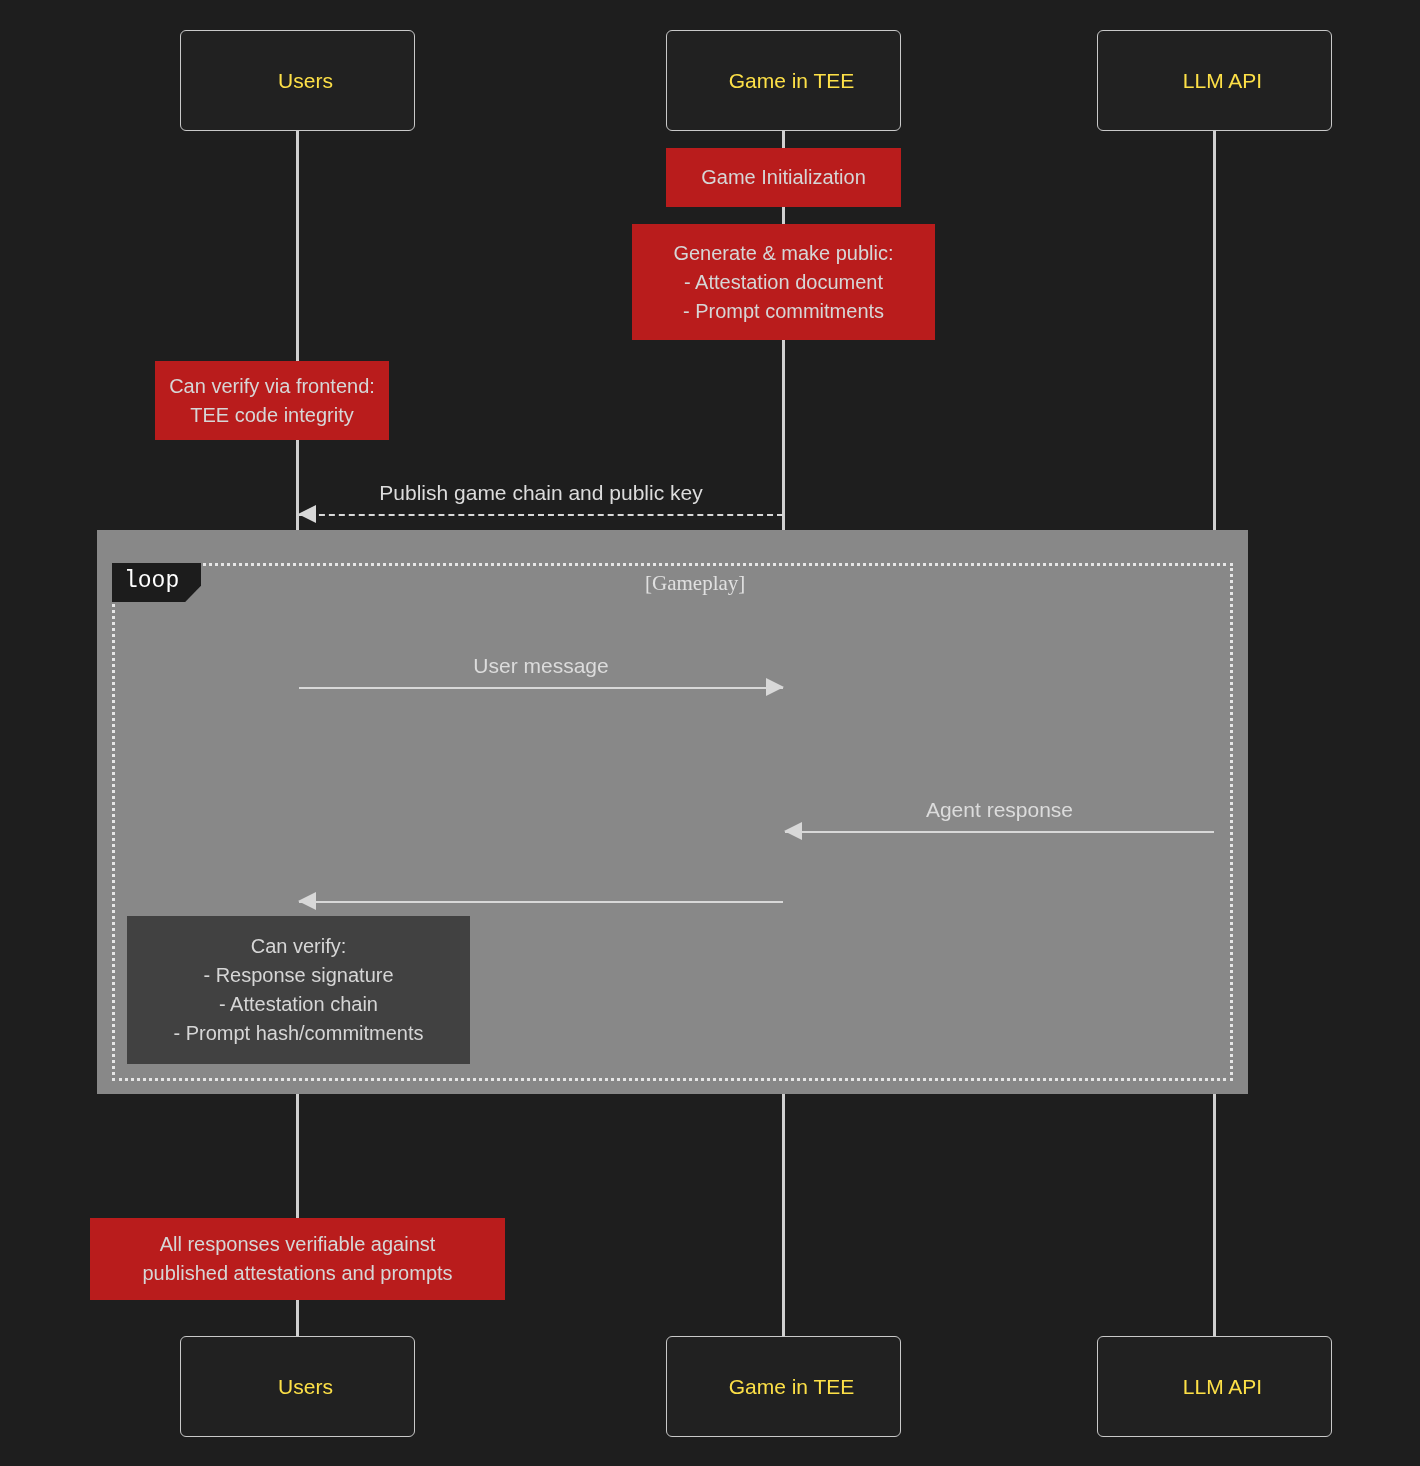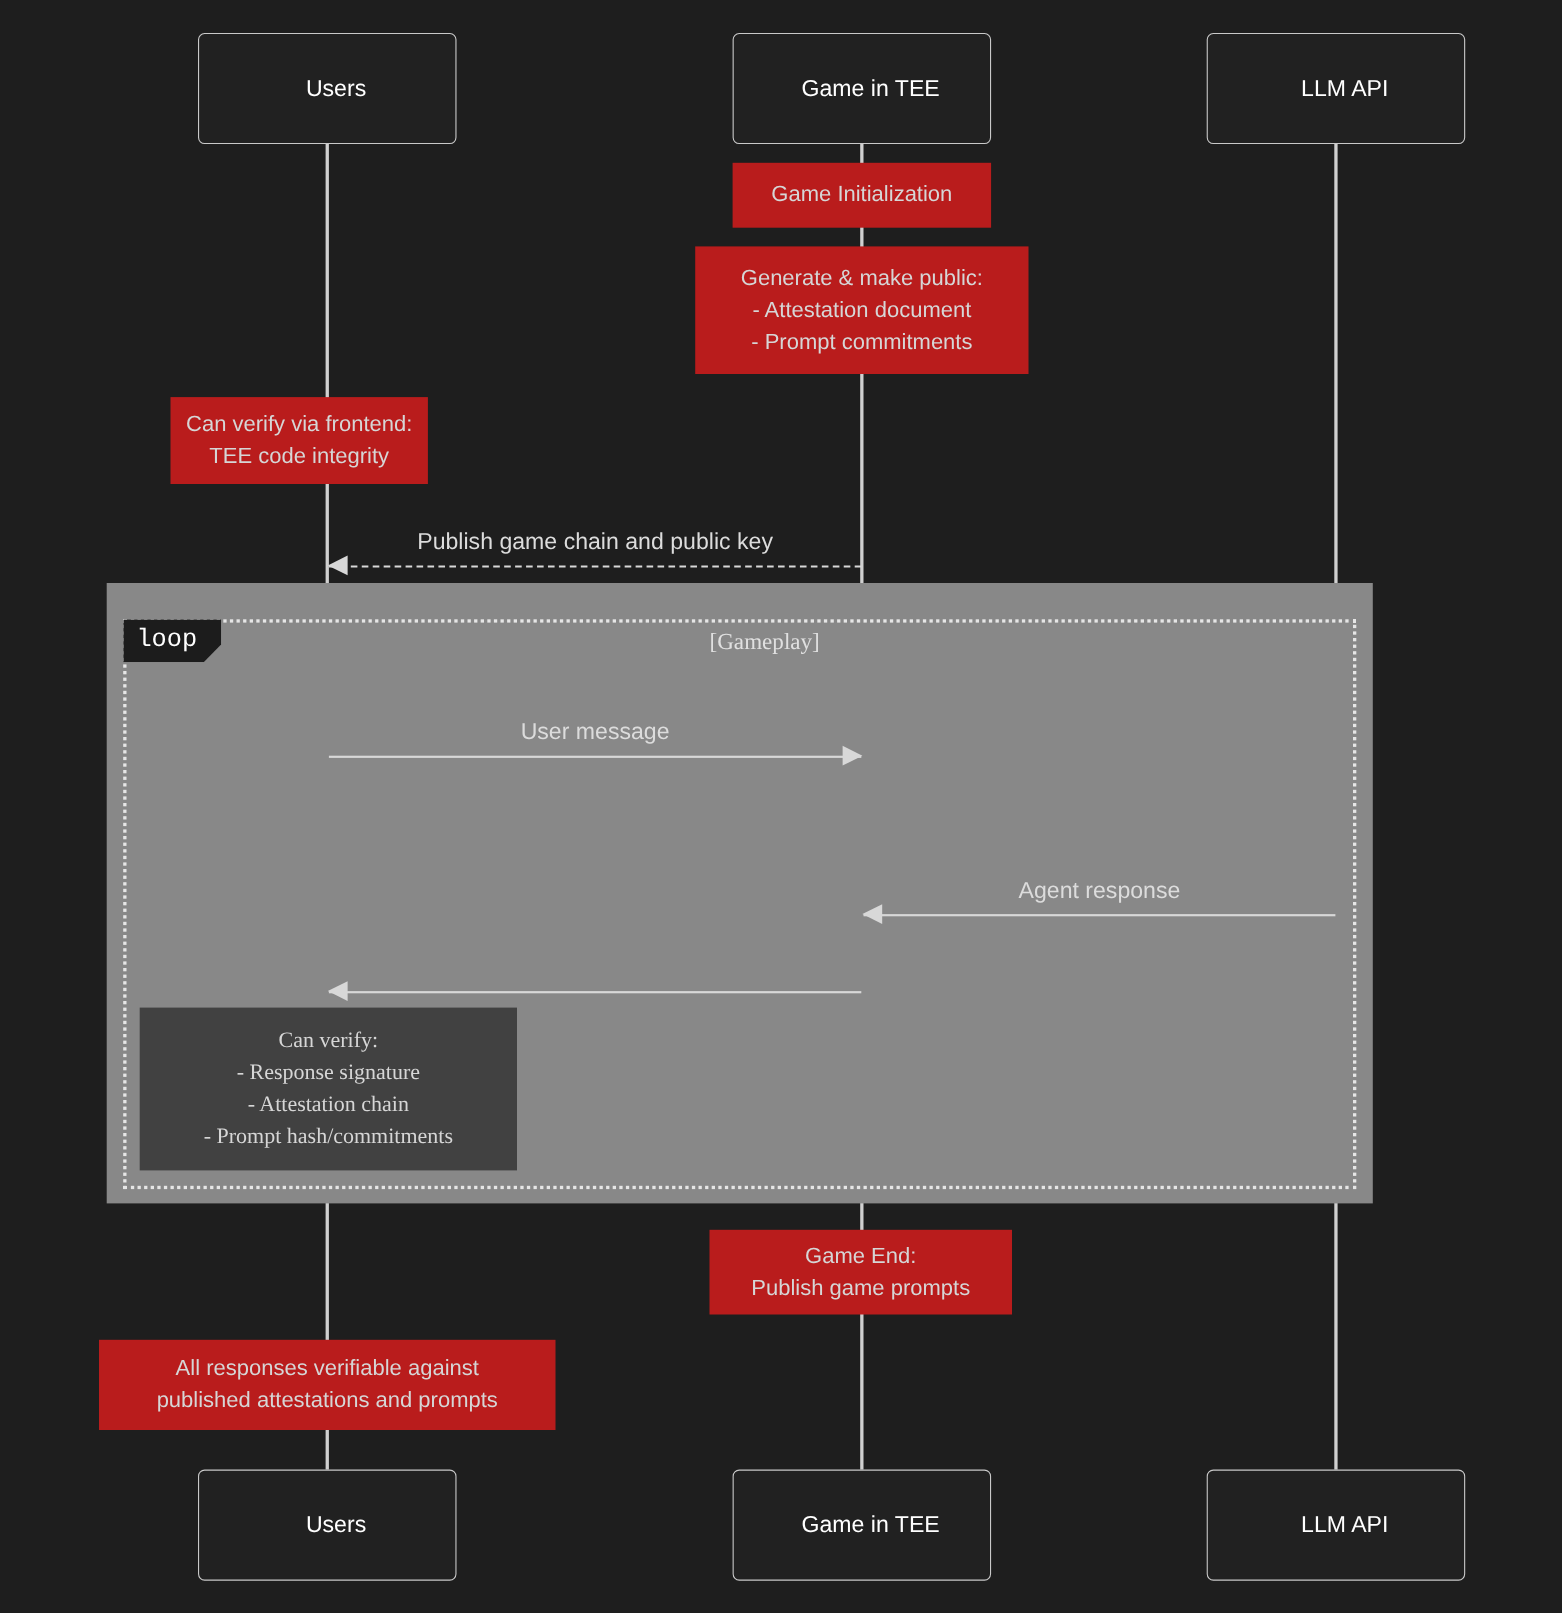--- a/index.html
+++ b/index.html
@@ -19,21 +19,21 @@
     overflow: hidden;
   }
 
   
   .participant {
     position: absolute;
     box-sizing: border-box;
     border: 1.5px solid #c9c9c9;
     border-radius: 6px;
     background: #212121;
-    color: #ffffff;
+    color: #fde047;
     font-size: 21px;
     display: flex;
     align-items: center;
     justify-content: center;
     text-align: center;
     z-index: 6;
     padding-left: 16px;
   }
 
   
@@ -86,21 +86,20 @@
     display: flex;
     flex-direction: column;
     align-items: center;
     justify-content: center;
     text-align: center;
     z-index: 7;
     white-space: pre;
   }
   .note.dark {
     background: #414141;
-    font-family: Liberation Serif, serif;
   }
 
   
   .msg {
     position: absolute;
     z-index: 5;
   }
   .msg-line {
     position: absolute;
     left: 0;
@@ -170,22 +169,20 @@
 - Prompt commitments</div>
 
   <div class="note" style="left:155px; top:361px; width:234px; height:79px;">Can verify via frontend:
 TEE code integrity</div>
 
   <div class="note dark" style="left:127px; top:916px; width:343px; height:148px;">Can verify:
 - Response signature
 - Attestation chain
 - Prompt hash/commitments</div>
 
-  <div class="note" style="left:645px; top:1118px; width:275px; height:77px;">Game End:
-Publish game prompts</div>
 
   <div class="note" style="left:90px; top:1218px; width:415px; height:82px;">All responses verifiable against
 published attestations and prompts</div>
 
   <div class="msg" style="left:299px; top:472px; width:484px; height:42px;">
     <div class="msg-label">Publish game chain and public key</div>
     <div class="msg-line dashed" style="top:42px;"></div>
     <div class="arrowhead left" style="top:33px;"></div>
   </div>
 

